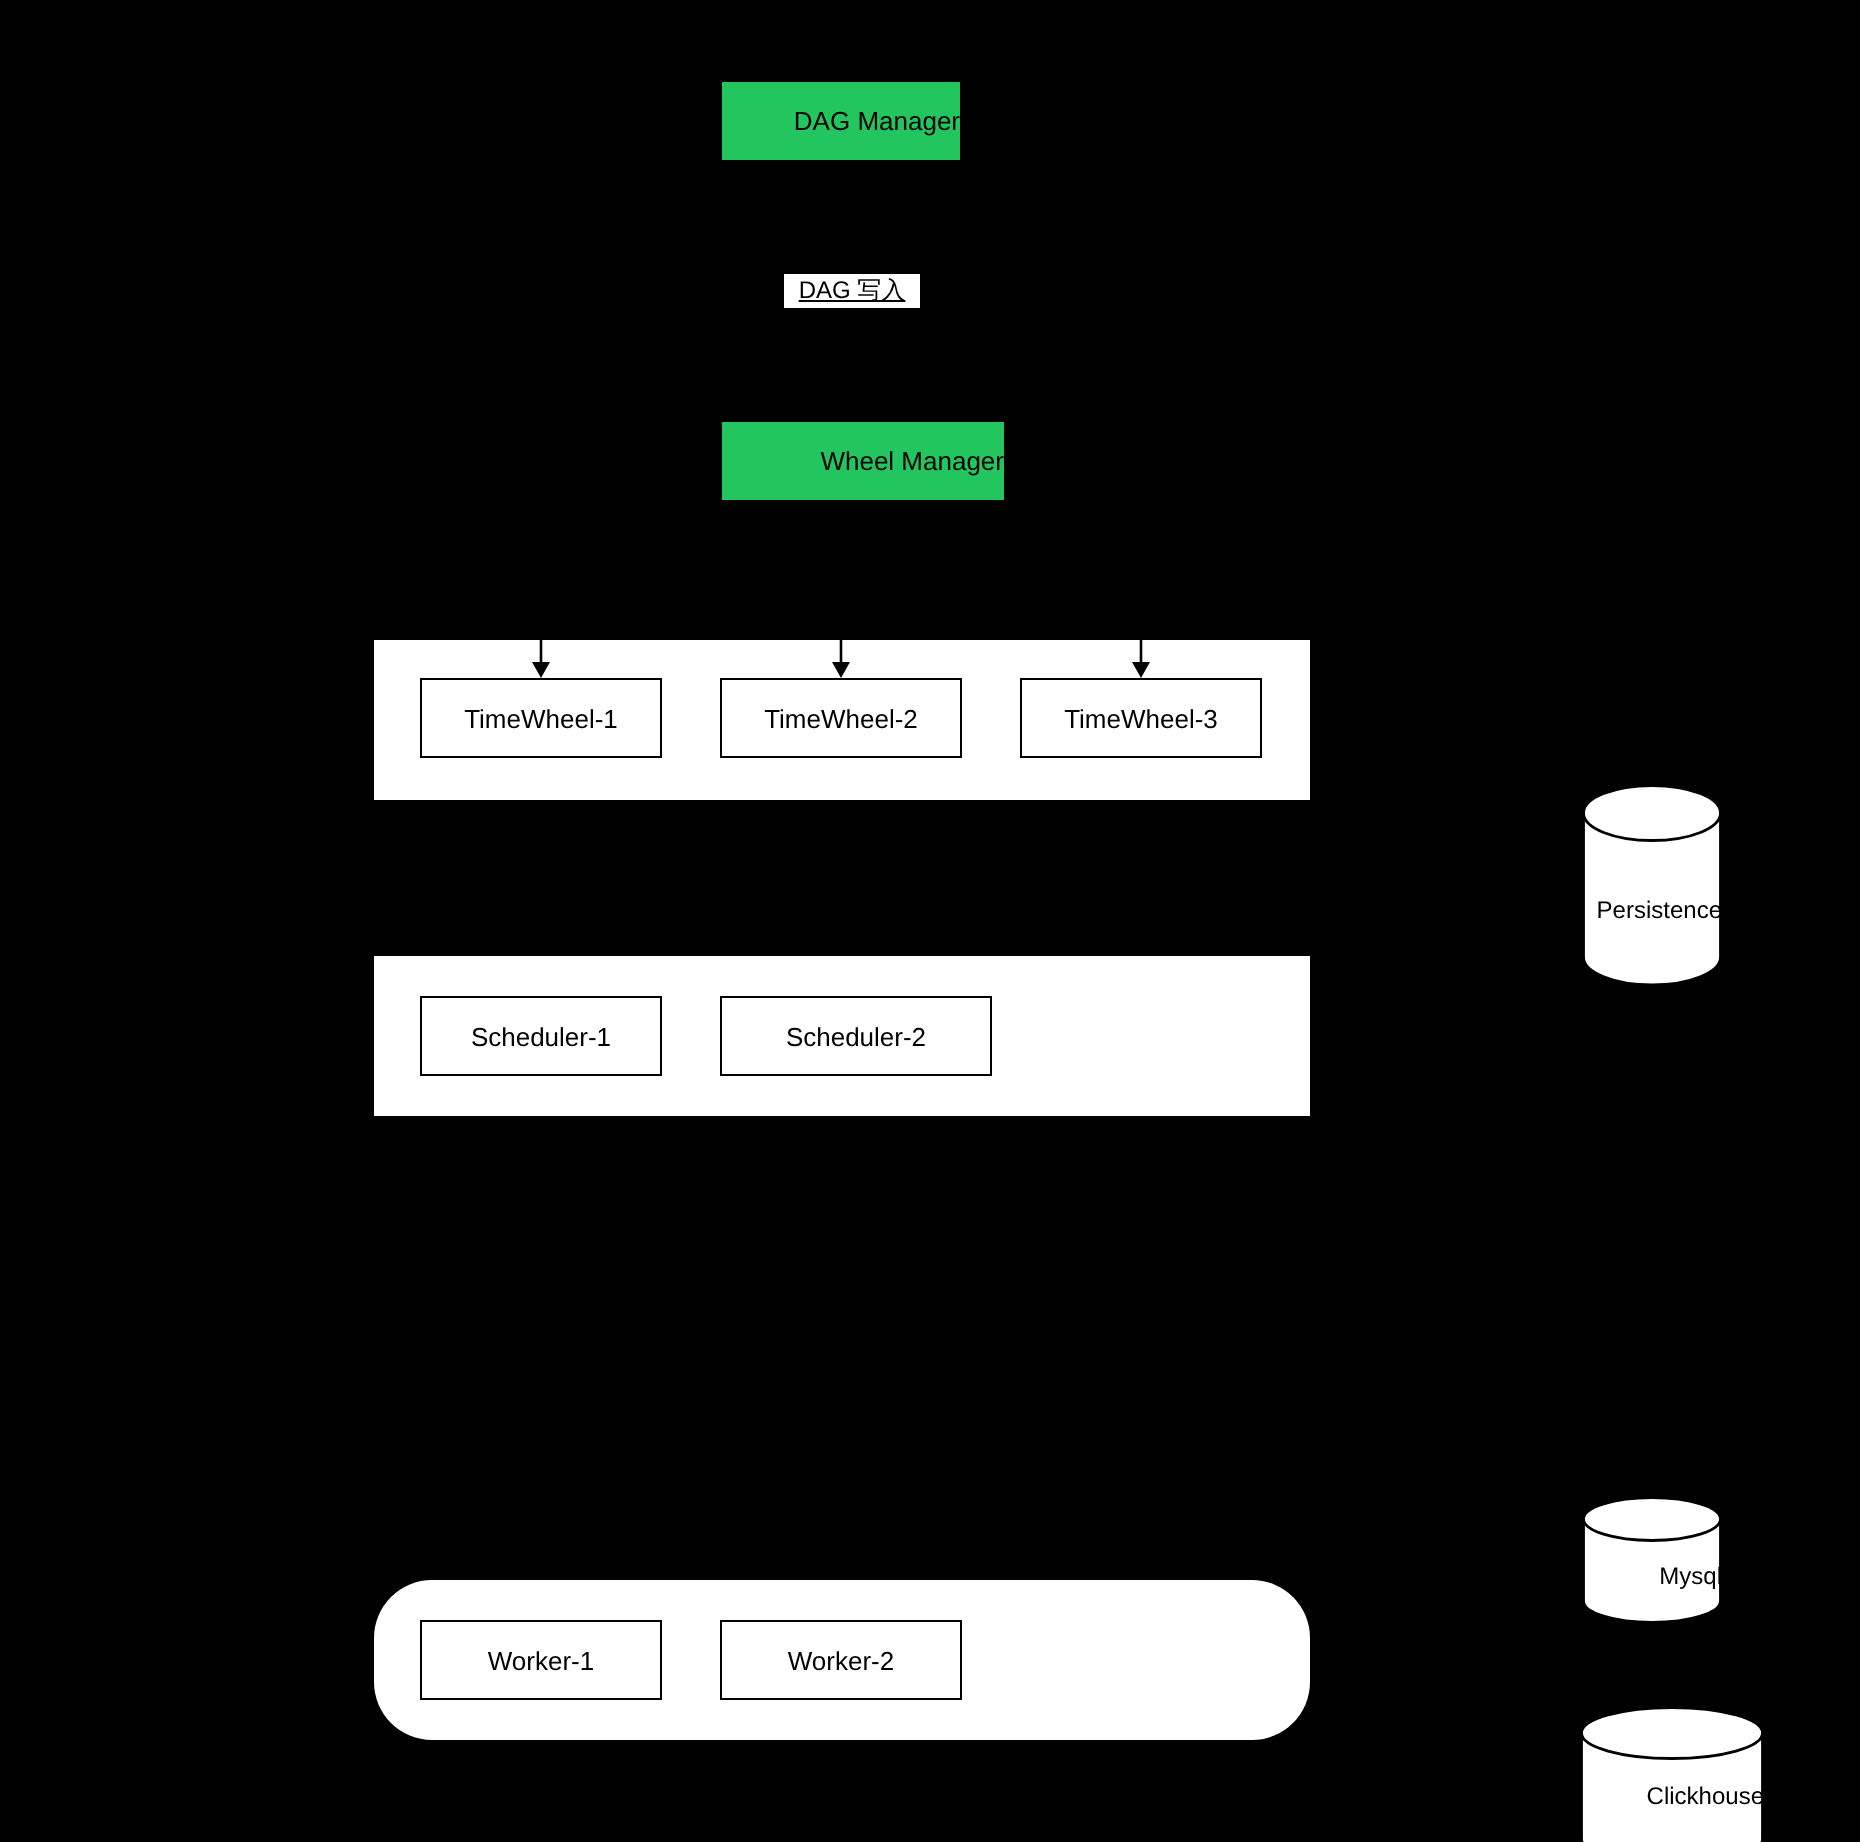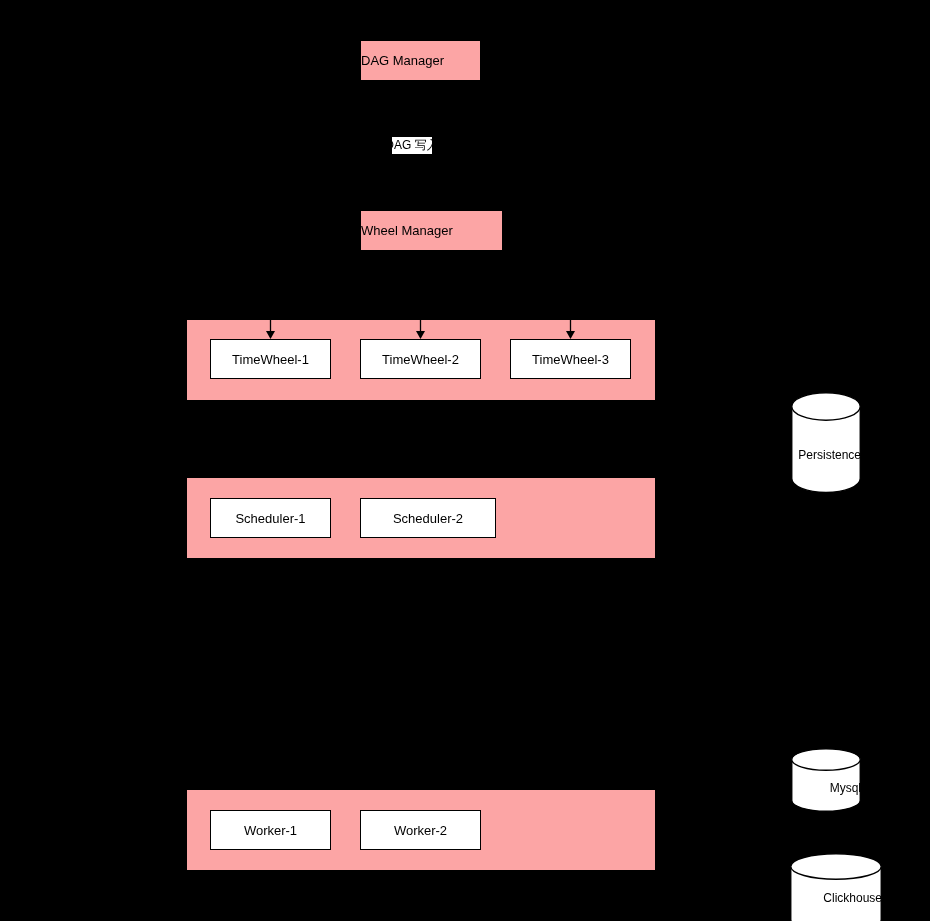--- a/index.html
+++ b/index.html
@@ -7,33 +7,33 @@
     position: relative;
     width: 930px;
     height: 921px;
     background: #000000;
     overflow: hidden;
     font-family: "Liberation Sans", "DejaVu Sans", sans-serif;
     color: #000000;
   }
   .node {
     position: absolute;
-    background: #fca5a5;
+    background: #22c55e;
     color: #000000;
     display: flex;
     align-items: center;
-    justify-content: flex-start;
+    justify-content: flex-end;
     font-size: 13px;
     box-sizing: border-box;
     text-align: center;
     white-space: nowrap;
   }
   .container {
     position: absolute;
-    background: #fca5a5;
+    background: #ffffff;
   }
   .inner-box {
     position: absolute;
     background: #ffffff;
     border: 1px solid #000000;
     box-sizing: border-box;
     display: flex;
     align-items: center;
     justify-content: center;
     font-size: 13px;
@@ -72,21 +72,21 @@
 </style>
 </head>
 <body>
 
 <div id="canvas">
 
   <div class="node" style="left:361px; top:41px; width:119px; height:39px;">
     <span>DAG Manager</span>
   </div>
 
-  <div class="edge-label" style="left:392px; top:137px; width:40px; height:17px;">
+  <div class="edge-label" style="left:392px; top:137px; width:68px; height:17px;text-decoration:underline;">
     <span>DAG 写入</span>
   </div>
 
   <div class="node" style="left:361px; top:211px; width:141px; height:39px;">
     <span>Wheel Manager</span>
   </div>
 
   <div class="container" style="left:187px; top:320px; width:468px; height:80px;">
 
     <svg class="connectors" width="468" height="20" viewBox="0 0 468 20">
@@ -134,21 +134,21 @@
 
 
   <div class="cylinder" style="left:791px; top:748px; width:70px; height:64px;">
     <svg width="70" height="64" viewBox="0 0 70 64">
       <path d="M 0.75 11.5 L 0.75 52.5 A 34.25 10.75 0 0 0 69.25 52.5 L 69.25 11.5" fill="#ffffff" stroke="#000000" stroke-width="1.4"></path>
       <ellipse cx="35" cy="11.5" rx="34.25" ry="10.75" fill="#ffffff" stroke="#000000" stroke-width="1.4"></ellipse>
     </svg>
     <div class="cyl-label" style="top:33px;">Mysql</div>
   </div>
 
-  <div class="container" style="left:187px; top:790px; width:468px; height:80px;">
+  <div class="container" style="left:187px; top:790px; width:468px; height:80px;border-radius:29px;">
     <div class="inner-box" style="left:23px; top:20px; width:121px; height:40px;">
       <span>Worker-1</span>
     </div>
     <div class="inner-box" style="left:173px; top:20px; width:121px; height:40px;">
       <span>Worker-2</span>
     </div>
   </div>
 
   <div class="cylinder" style="left:790px; top:853px; width:92px; height:80px;">
     <svg width="92" height="80" viewBox="0 0 92 80">

